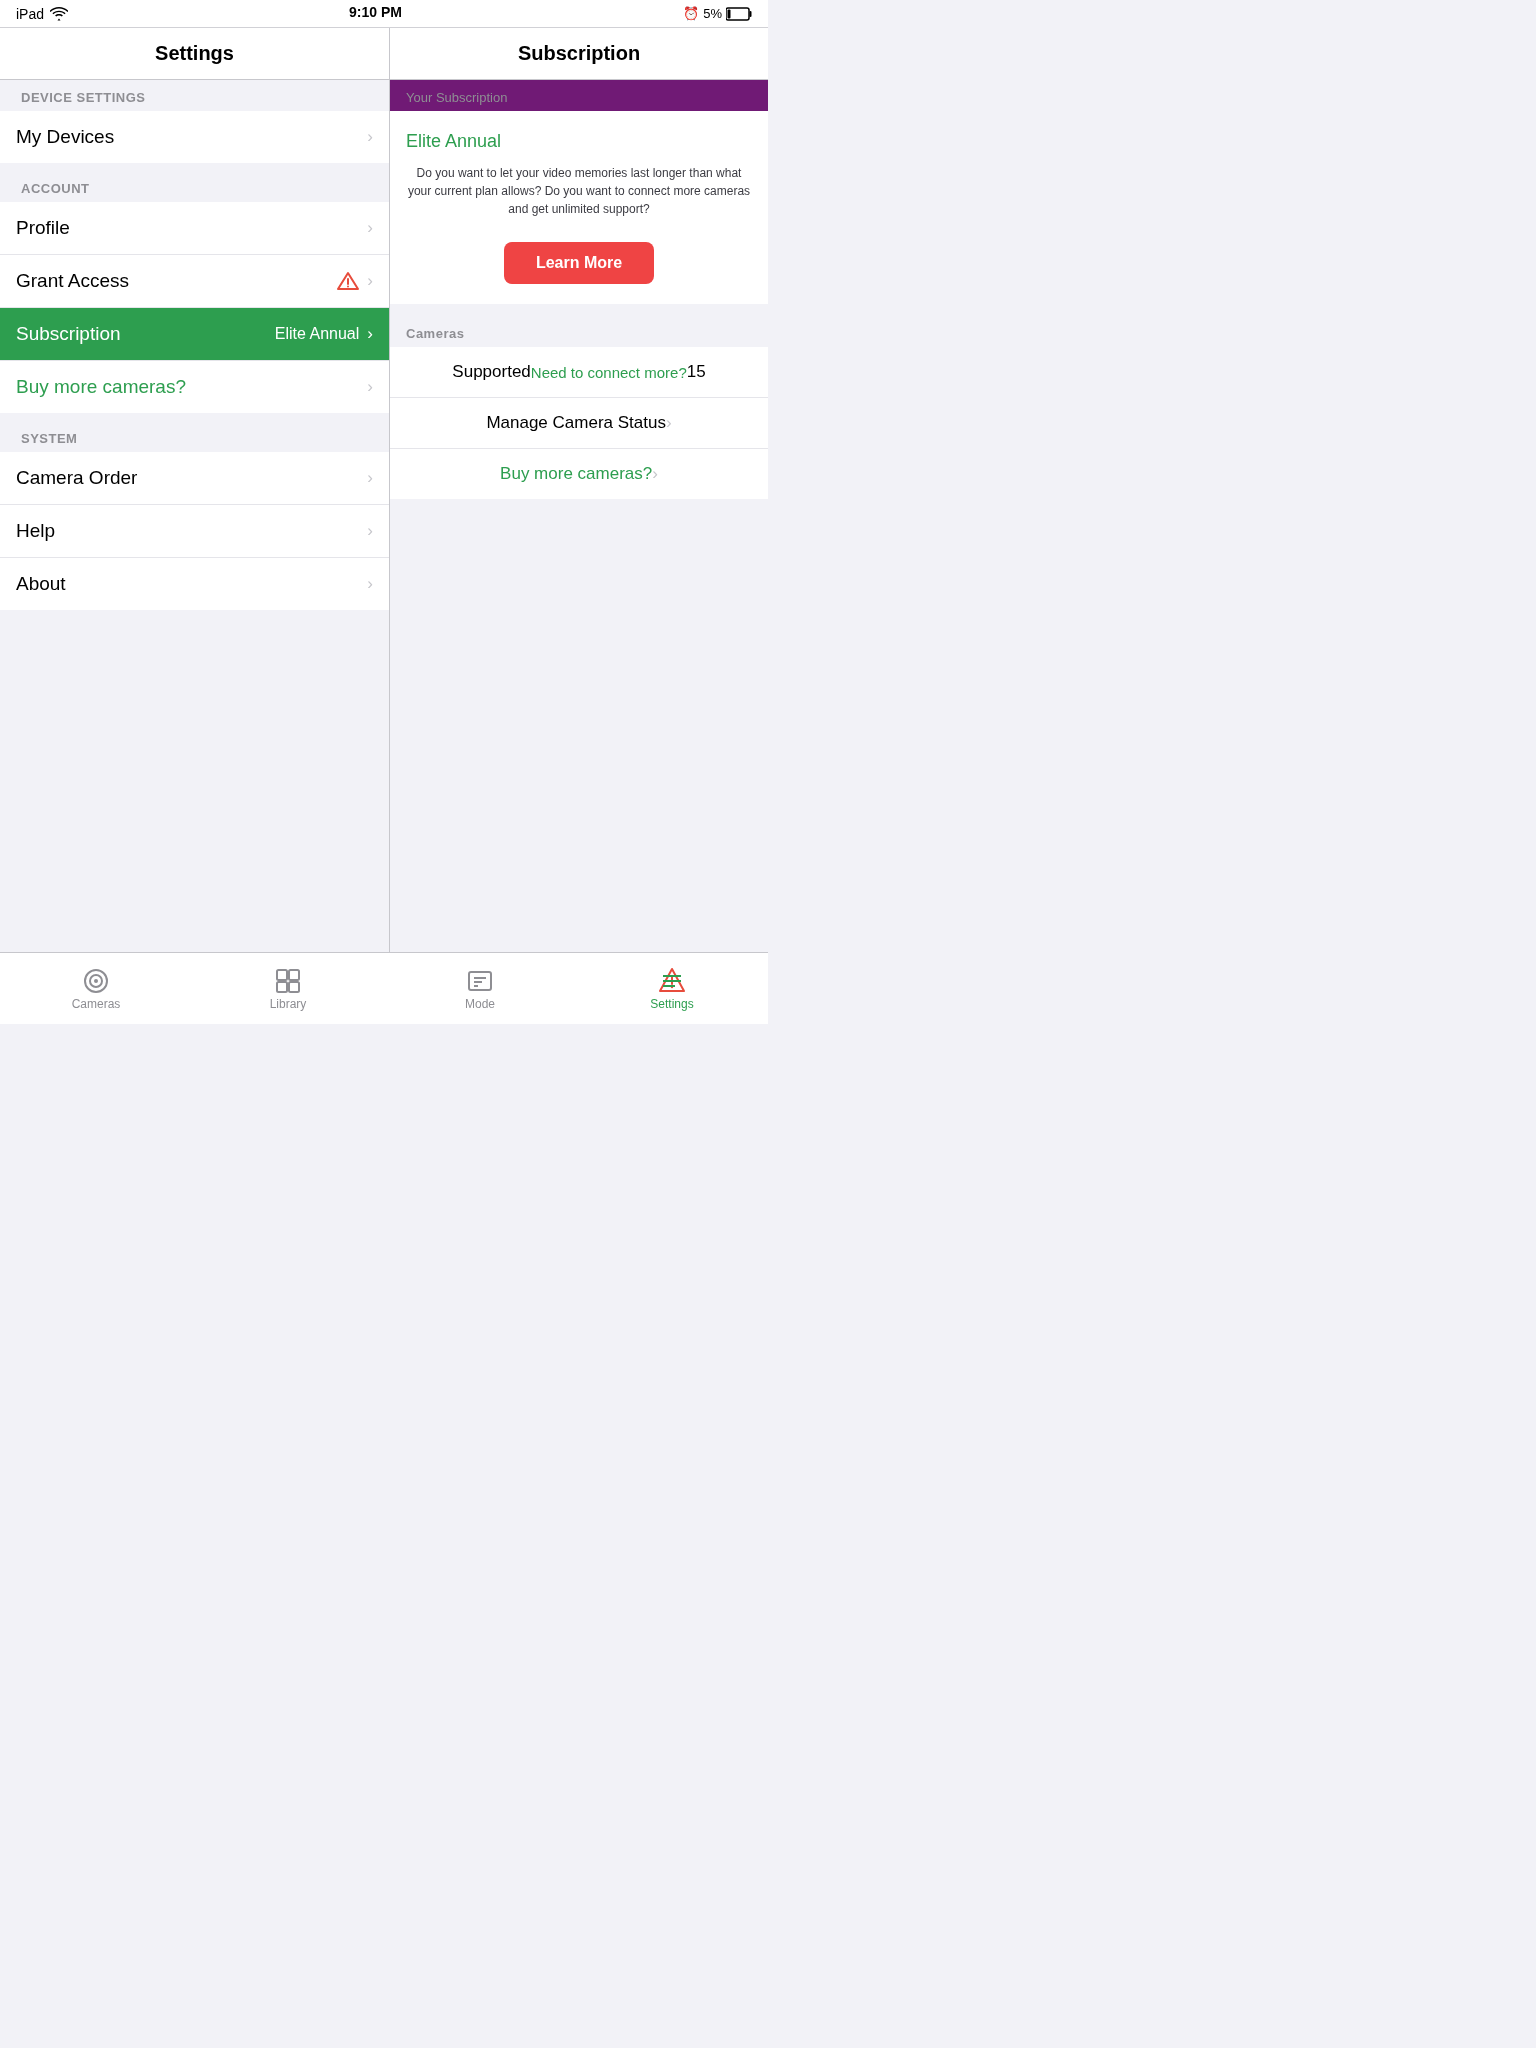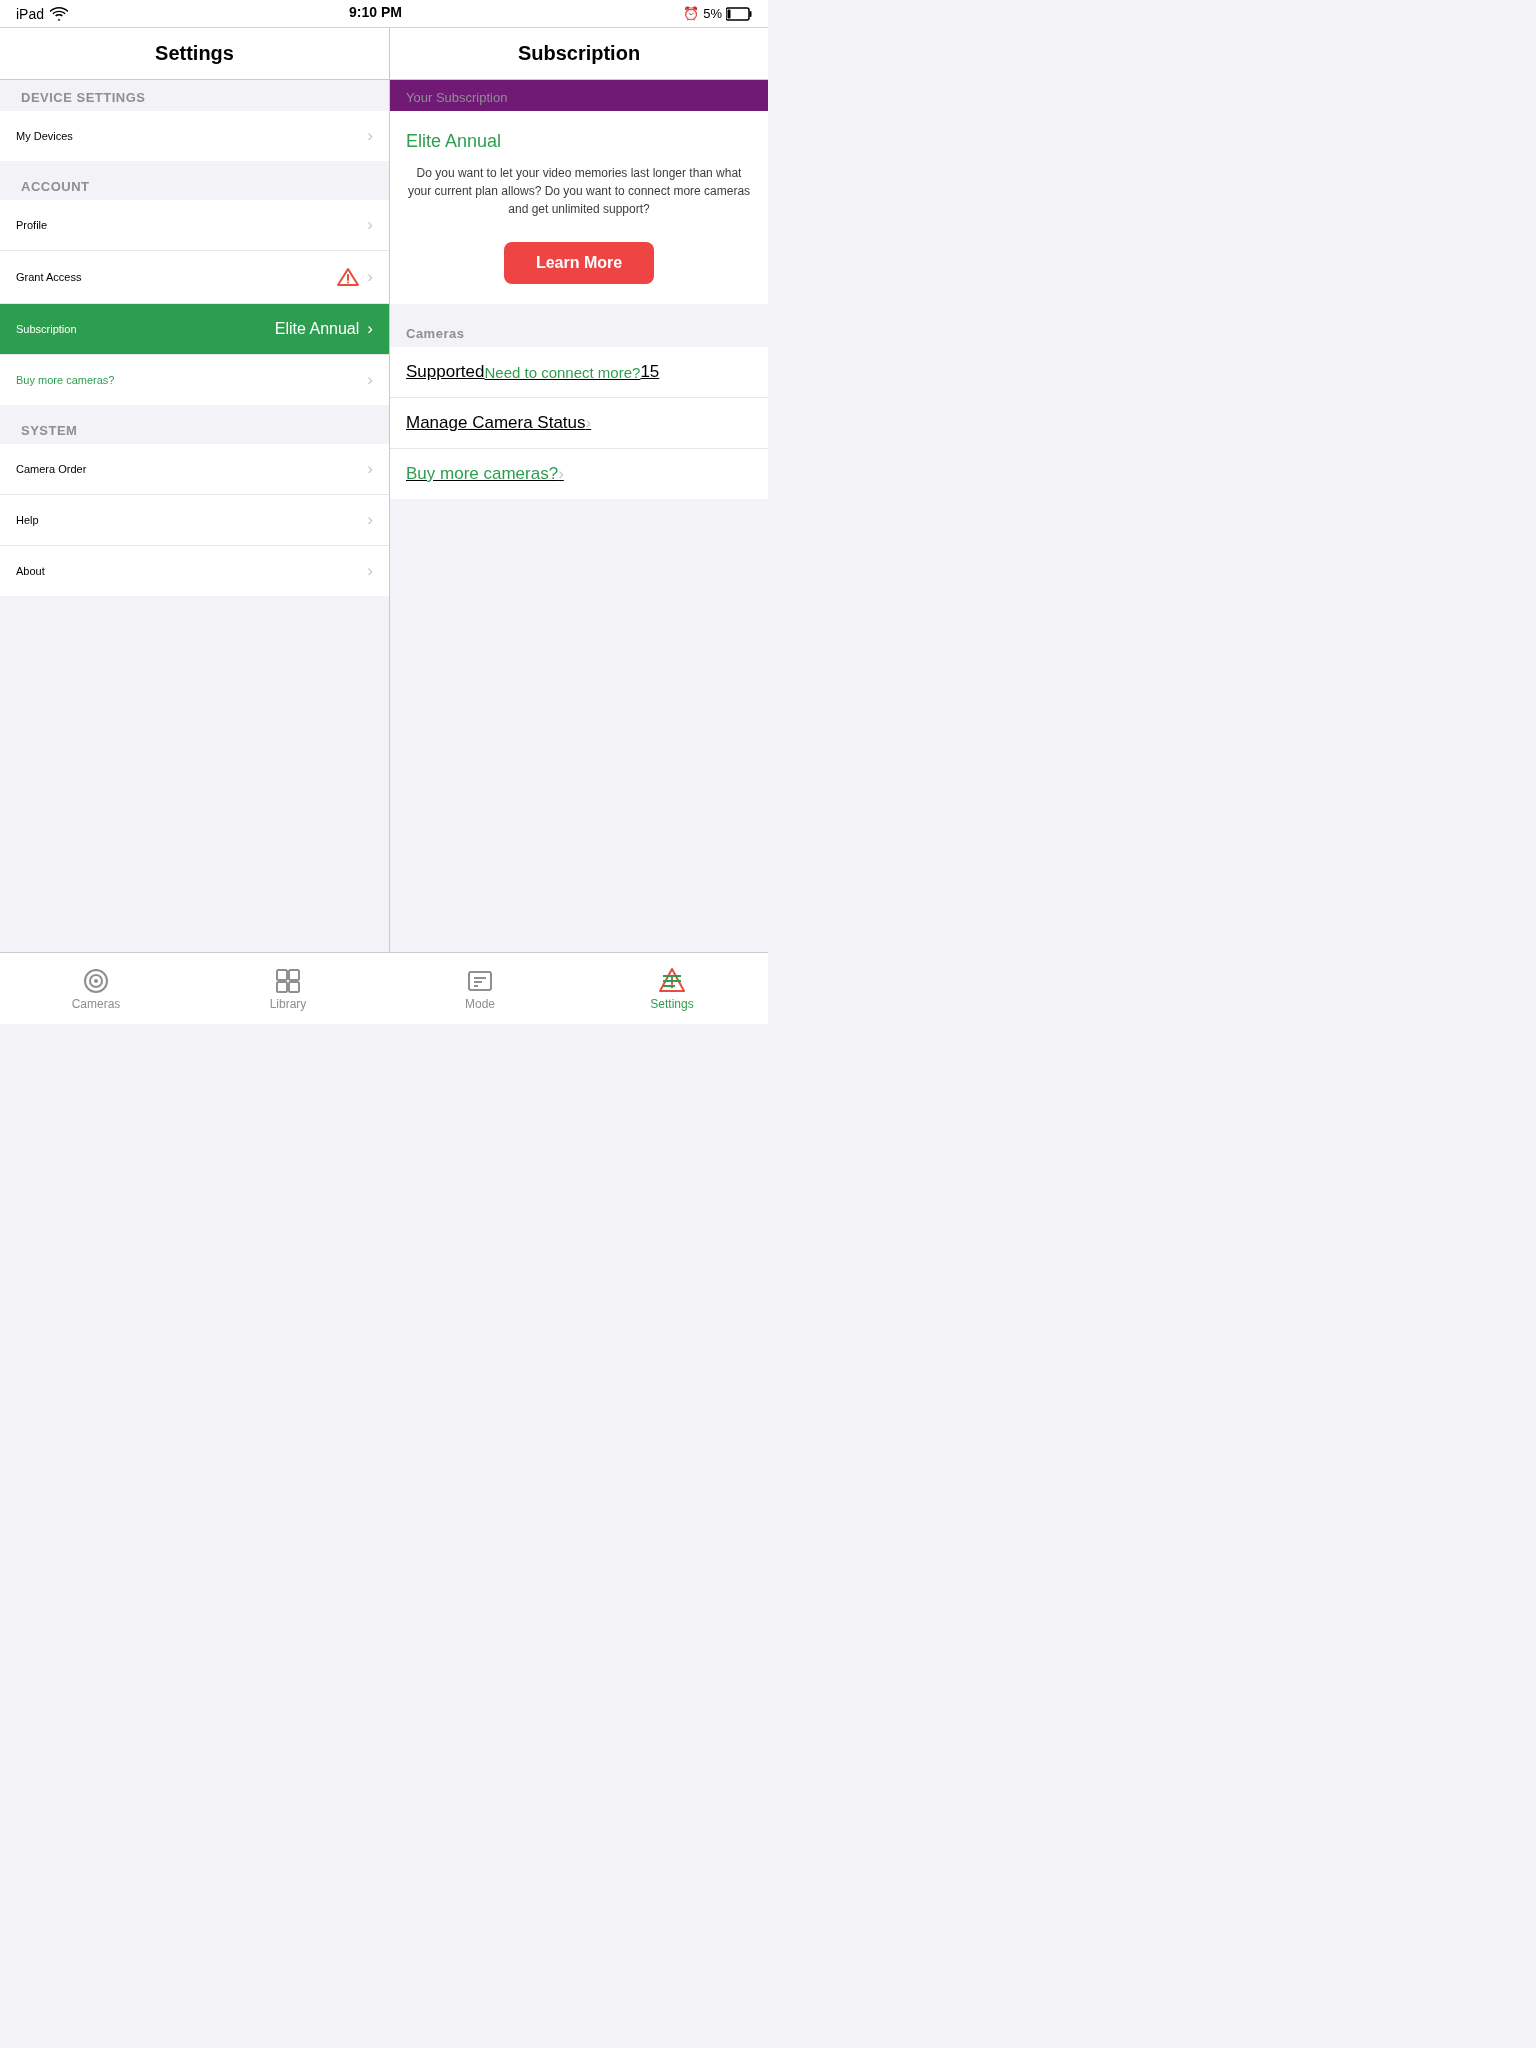--- a/index.html
+++ b/index.html
@@ -67,21 +67,21 @@
       display: flex;
       align-items: center;
       justify-content: space-between;
       padding: 15px 16px;
       background: white;
       border-bottom: 1px solid #e5e5ea;
       cursor: pointer;
     }
     .menu-item:last-child { border-bottom: none; }
     .menu-item-label {
-      font-size: 11px;
+      font-size: 19px;
       color: #000;
     }
     .menu-item-label.green { color: #2d9e4f; }
     .menu-item-right {
       display: flex;
       align-items: center;
       gap: 8px;
       color: #8e8e93;
     }
     .chevron {
@@ -172,25 +172,24 @@
       font-weight: 600;
       color: #8e8e93;
       background: #f2f2f7;
       letter-spacing: 0.5px;
       margin-top: 4px;
     }
 
     .right-menu-item {
       display: flex;
       align-items: center;
-      justify-content: flex-start;
+      justify-content: center;
       padding: 15px 16px;
       background: white;
       border-bottom: 1px solid #e5e5ea;
-      text-decoration: underline;
     }
     .right-menu-item:last-child { border-bottom: none; }
 
     .right-menu-label { font-size: 17px; color: #000; }
     .right-menu-label.green { color: #2d9e4f; }
     .right-menu-value { font-size: 17px; color: #000; display: flex; align-items: center; }
     .right-menu-value .need-more { color: #2d9e4f; font-size: 15px; }
 
     
     .tab-bar {

